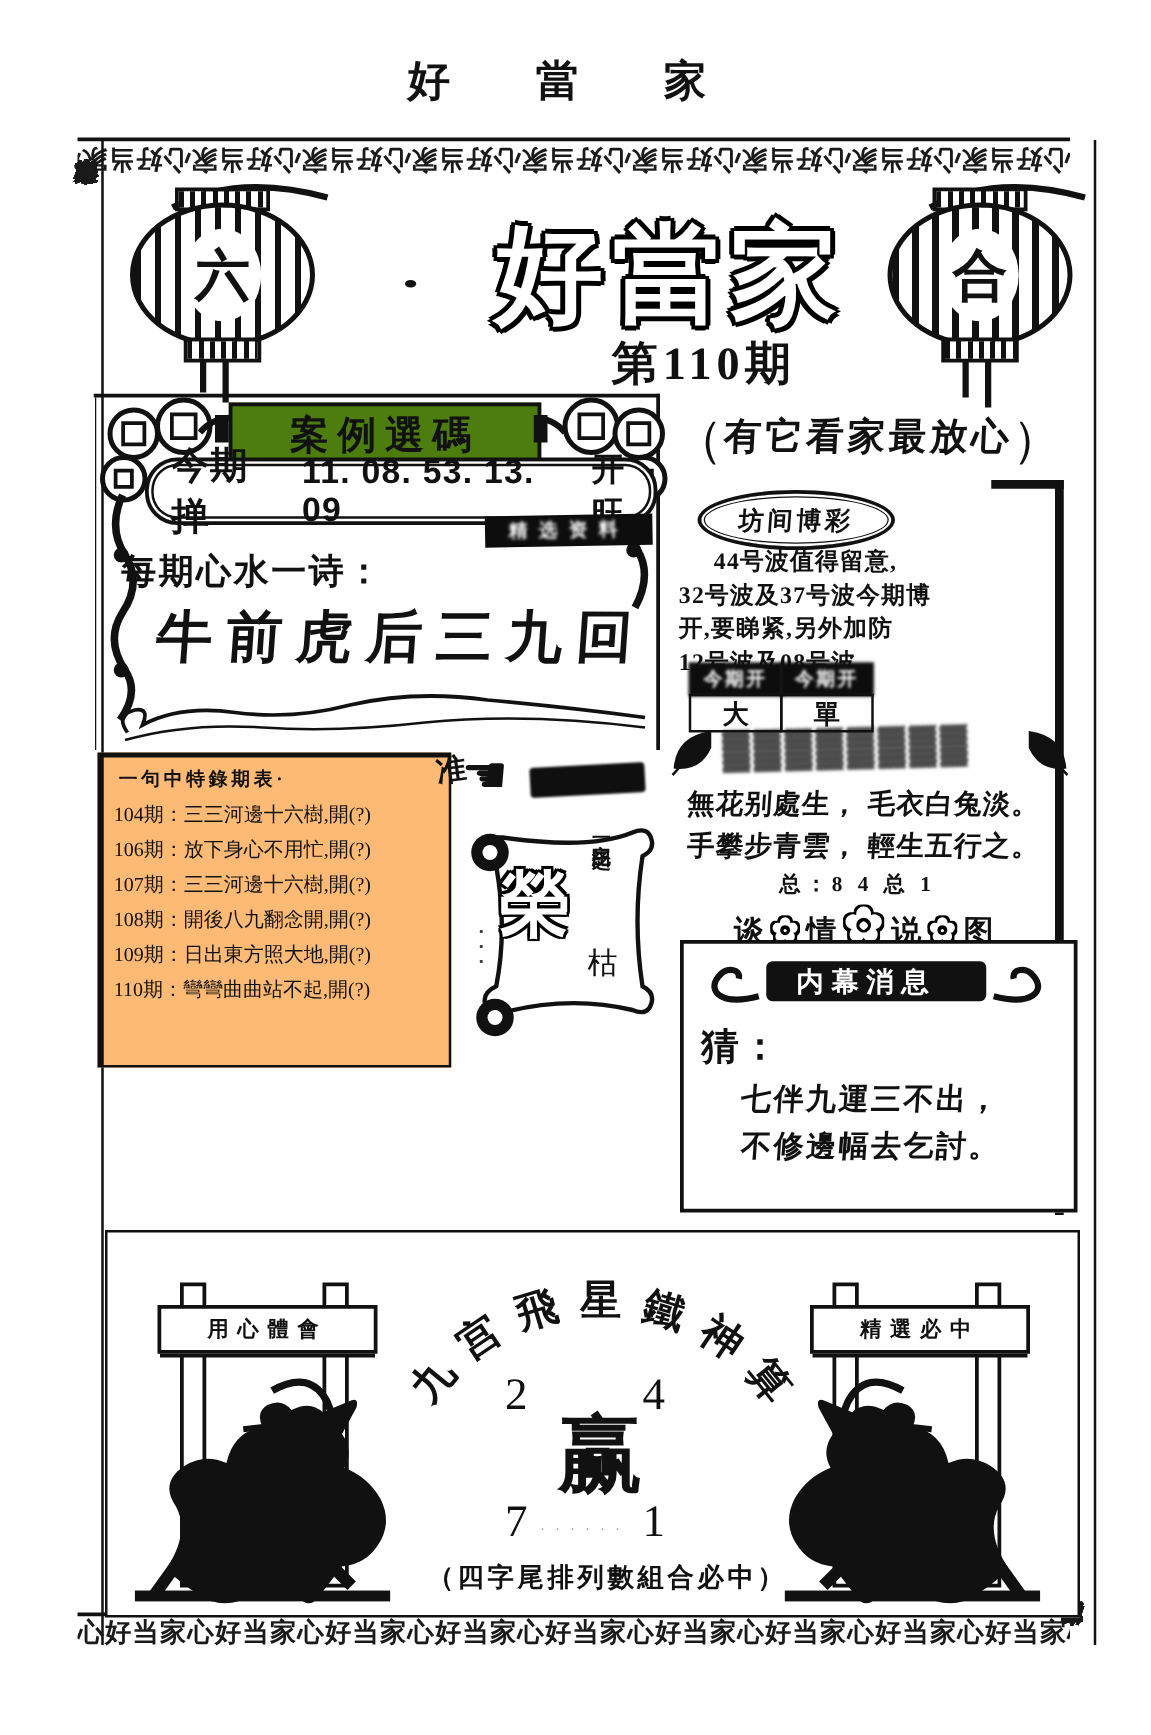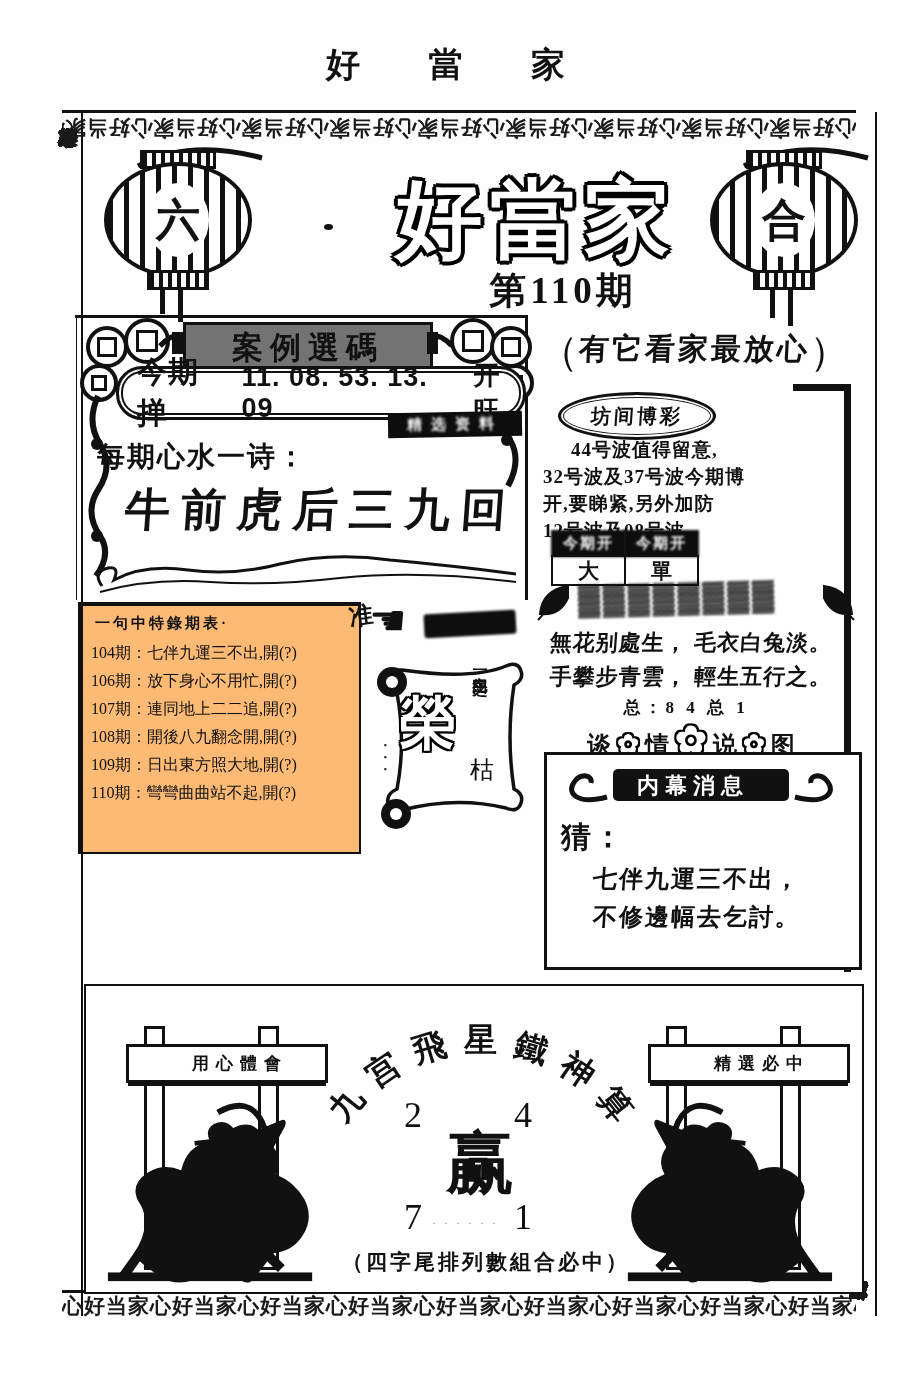--- a/index.html
+++ b/index.html
@@ -41,21 +41,21 @@
   .tblcell{border:2px solid #111;display:flex;align-items:center;justify-content:center;}
   .tblhead{background:#0d0d0d;color:#fff;}
   .oval{border:3px solid #111;border-radius:50%;box-shadow:inset 0 0 0 2px #fff,inset 0 0 0 3px #111;
         display:flex;align-items:center;justify-content:center;}
   .insiderbox{border:3px solid #111;}
   .smudge{background:#0f0f0f;filter:blur(1px);border-radius:3px;}
   .blurtxt{filter:blur(1.2px);}
   .arcchar{position:absolute;font-size:33px;font-weight:900;font-family:"Liberation Serif",serif;}
   .post{position:absolute;width:15px;border:3px solid #111;background:#fff;}
   .banner{position:absolute;border:3px solid #111;background:#fff;display:flex;align-items:center;
-          justify-content:center;box-shadow:0 5px 0 -2px #111;padding-left:26px;}
+          justify-content:center;box-shadow:0 5px 0 -2px #111;}
   .num{position:absolute;font-size:36px;font-family:"Liberation Serif",serif;}
 </style>
 </head>
 <body>
 
 <div class="page">
 
   <div class="abs ctr bold" style="left:0;top:42px;width:921px;font-size:34px;letter-spacing:30px;">好 當 家</div>
 
   <div class="abs strip h flip" style="left:62px;top:110px;width:794px;height:28px;border-bottom:3px solid #111;">心好当家心好当家心好当家心好当家心好当家心好当家心好当家心好当家心好当家心好当家心好当家心好当家</div>
@@ -107,21 +107,21 @@
   <div class="coin" style="left:450px;top:318px;width:38px;height:38px;"></div>
   <div class="coin" style="left:490px;top:326px;width:34px;height:34px;"></div>
   <div class="coin" style="left:496px;top:364px;width:30px;height:30px;"></div>
   <svg class="abs" style="left:158px;top:328px;" width="40" height="22" viewBox="0 0 40 22">
       <path d="M2,18 q14,-16 36,-10" stroke="#111" stroke-width="5" fill="none"></path>
     </svg>
   <svg class="abs" style="left:414px;top:328px;" width="40" height="22" viewBox="0 0 40 22">
       <path d="M38,18 q-14,-16 -36,-10" stroke="#111" stroke-width="5" fill="none"></path>
     </svg>
 
-  <div class="abs" style="left:183px;top:322px;width:244px;height:46px;border:3px solid #111;background:#737373;display:flex;align-items:center;justify-content:center;">
+  <div class="abs" style="left:183px;top:322px;width:244px;height:46px;border:3px solid #111;background:#4d7c0f;display:flex;align-items:center;justify-content:center;">
     <span class="bold" style="font-size:31px;letter-spacing:7px;">案例選碼</span>
   </div>
   <div class="abs" style="left:172px;top:332px;width:11px;height:22px;background:#111;"></div>
   <div class="abs" style="left:427px;top:332px;width:11px;height:22px;background:#111;"></div>
 
   <svg class="abs" style="left:84px;top:394px;" width="28" height="206" viewBox="0 0 28 206">
     <path d="M14,2 q-12,26 2,48 q14,22 -2,46 q-14,22 2,46 q12,18 -4,40" stroke="#111" stroke-width="6" fill="none"></path>
     <circle cx="13" cy="50" r="6" fill="#111"></circle>
       <circle cx="13" cy="142" r="6" fill="#111"></circle>
   </svg>
@@ -144,23 +144,23 @@
   <div class="abs" style="left:125px;top:480px;font-size:45px;font-weight:900;letter-spacing:11px;transform:skewX(-4deg);">牛前虎后三九回</div>
 
   <svg class="abs" style="left:92px;top:550px;" width="430" height="50" viewBox="0 0 430 50">
     <path d="M10,36 q-10,-14 6,-18 q12,-2 6,12 q30,-16 74,-10 q46,6 92,-6 q52,-12 110,-4 q66,6 126,14" stroke="#111" stroke-width="3" fill="none"></path>
     <path d="M8,42 q50,-14 110,-10 q60,4 130,-4 q80,-8 176,4" stroke="#111" stroke-width="2" fill="none"></path>
   </svg>
 
   <div class="abs histbox" style="left:78px;top:602px;width:276px;height:246px;">
     <div class="bold" style="font-size:15px;letter-spacing:3px;margin:8px 0 6px 12px;">一句中特錄期表·</div>
     <div style="margin-left:8px;line-height:28px;font-size:16px;">
-      <div>104期：七伴九運三不出,開(?)</div>
+      <div>104期：三三河邊十六樹,開(?)</div>
       <div>106期：放下身心不用忙,開(?)</div>
-      <div>107期：連同地上二二追,開(?)</div>
+      <div>107期：三三河邊十六樹,開(?)</div>
       <div>108期：開後八九翻念開,開(?)</div>
       <div>109期：日出東方照大地,開(?)</div>
       <div>110期：彎彎曲曲站不起,開(?)</div>
     </div>
   </div>
 
   <div class="abs bold" style="left:349px;top:600px;font-size:24px;transform:rotate(-8deg);">准</div>
   <div class="abs" style="left:369px;top:600px;font-size:42px;line-height:1;">☚</div>
   <div class="abs smudge" style="left:424px;top:612px;width:92px;height:24px;transform:rotate(-3deg);"></div>
 

